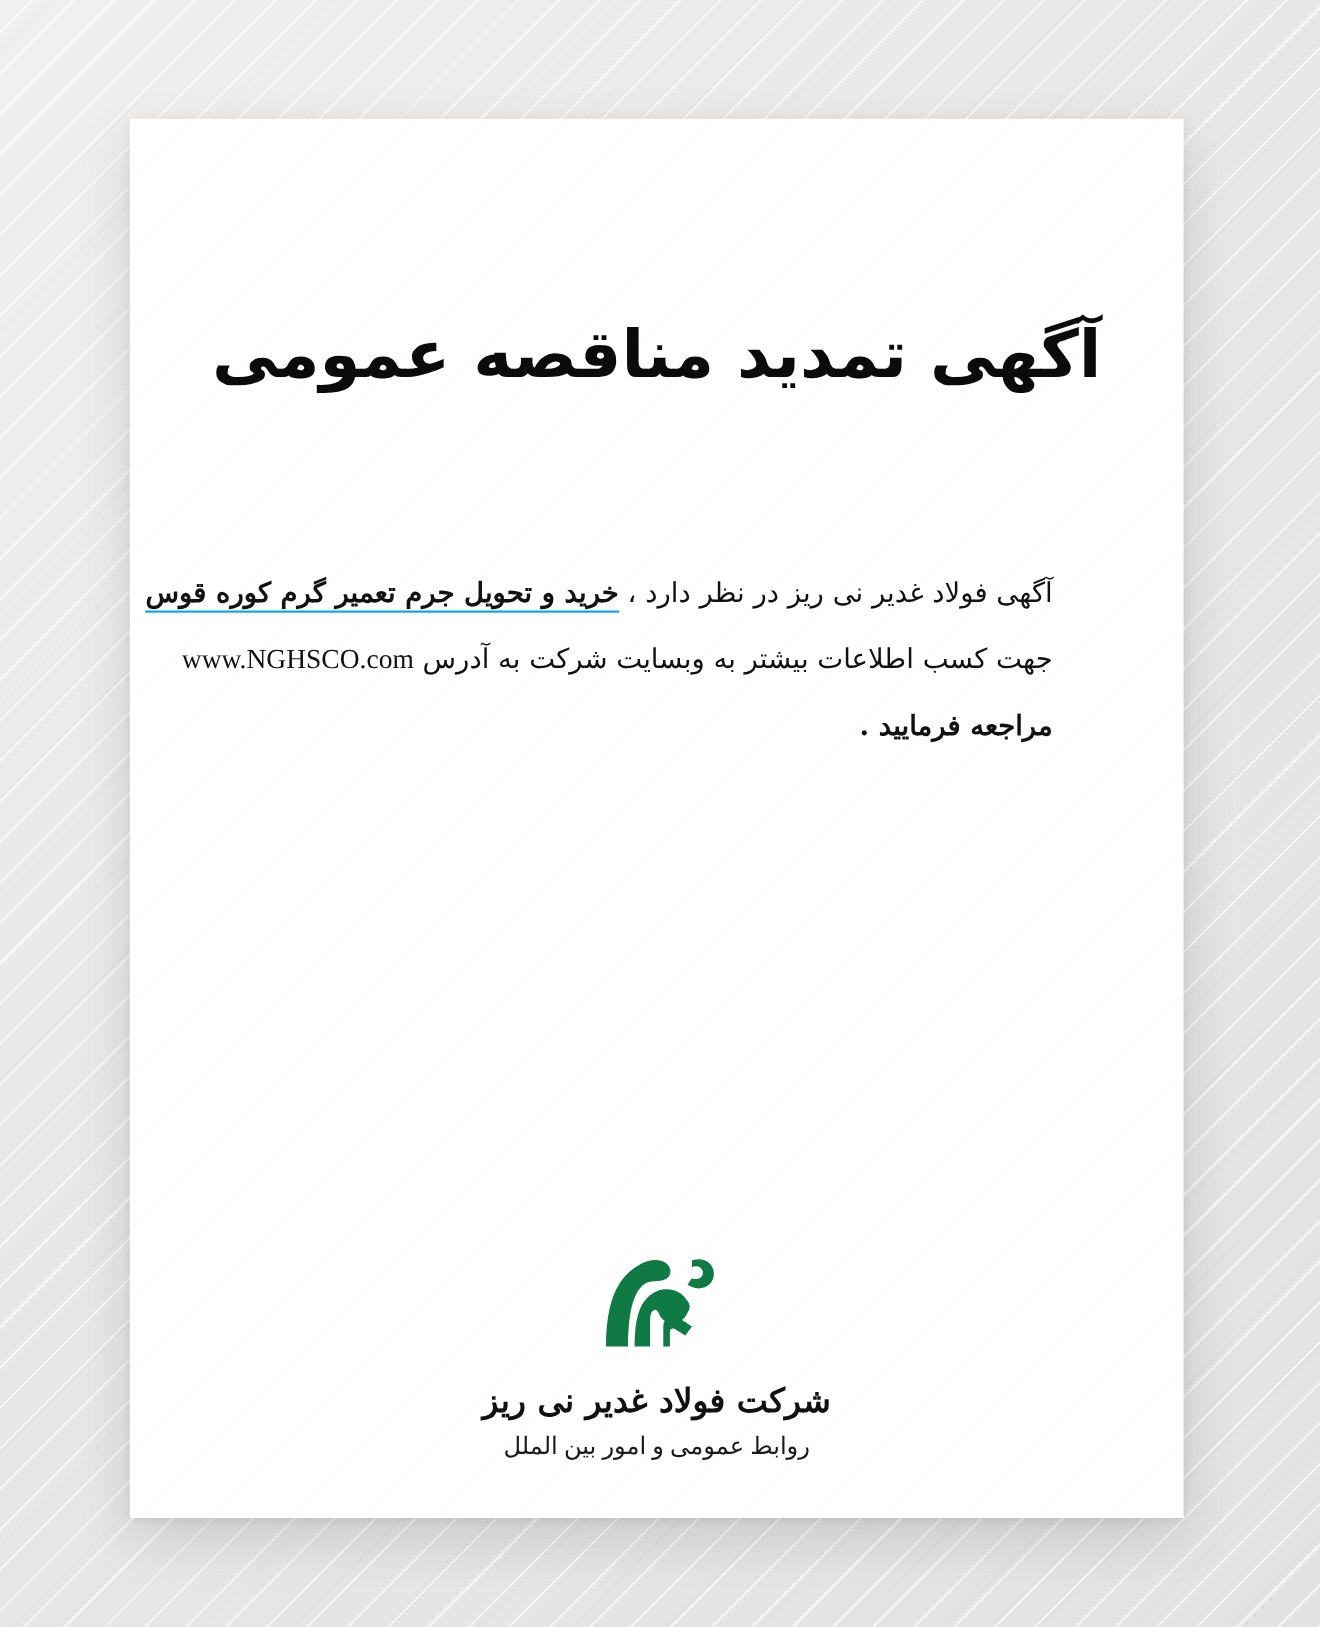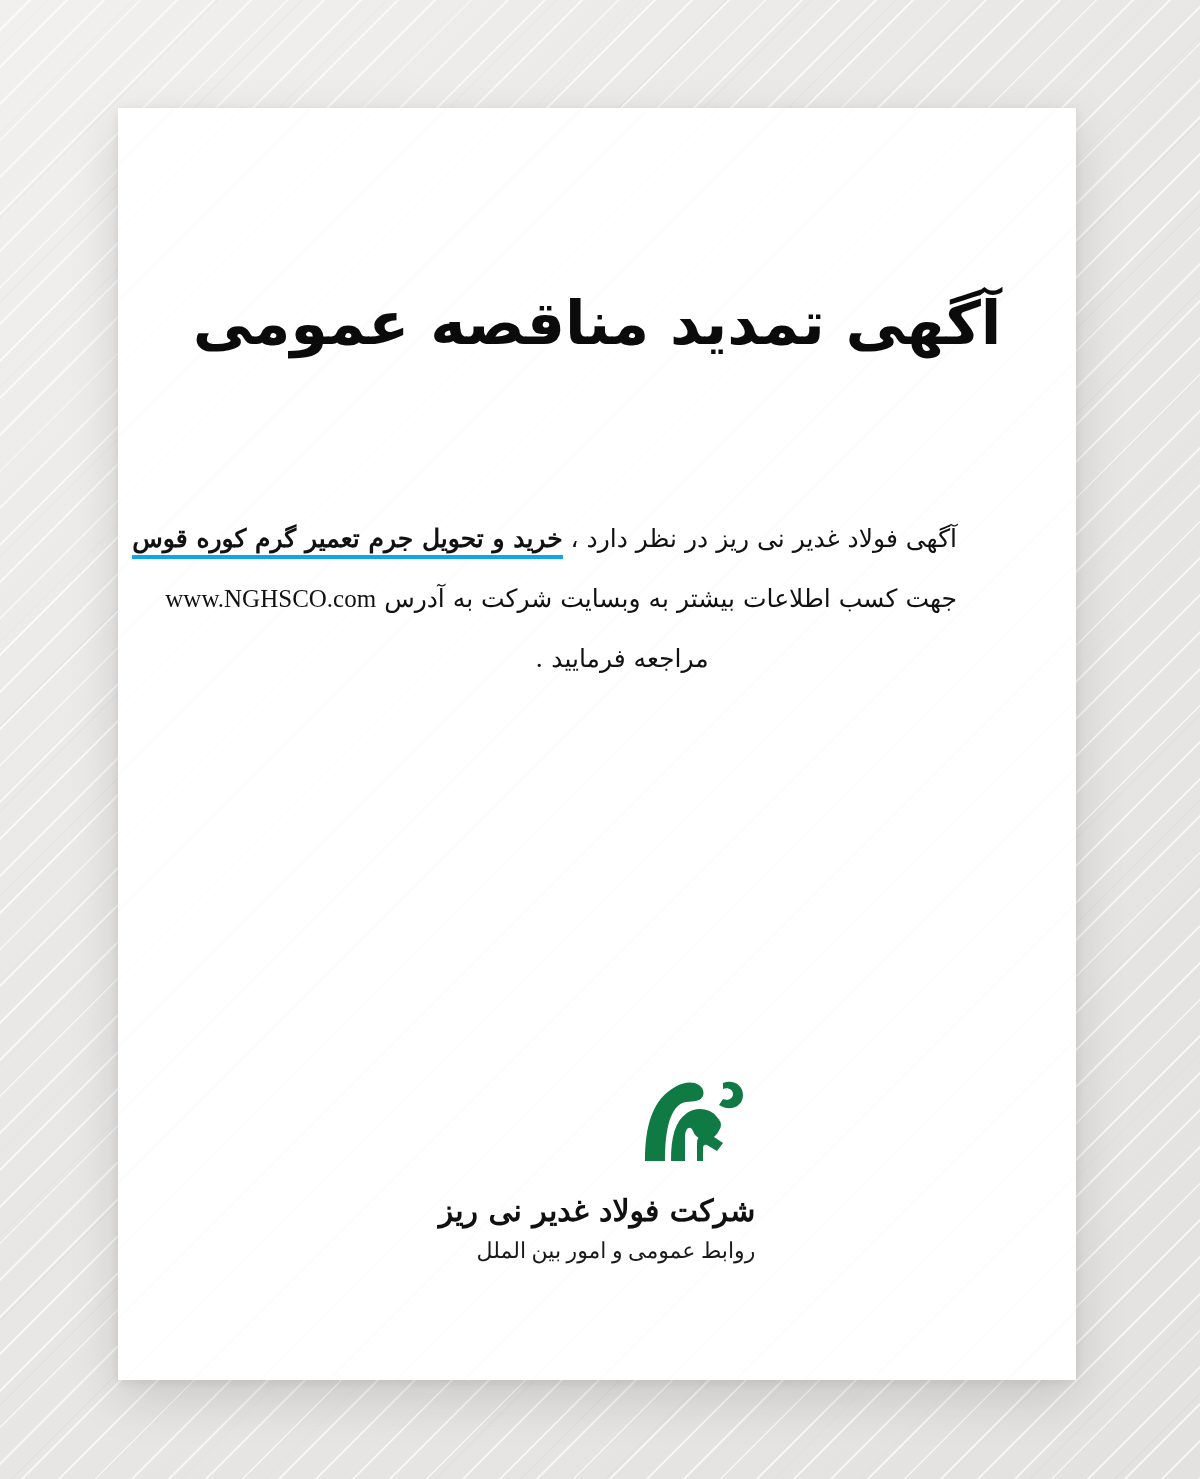--- a/index.html
+++ b/index.html
@@ -101,40 +101,40 @@
     font-size: 25px;
     line-height: 2.4;
   }
 
   .para-line {
     white-space: nowrap;
   }
 
   .subject {
     font-weight: 700;
-    border-bottom: 4px solid #0ea5e9;
+    border-bottom: 2px solid #0ea5e9;
     padding-bottom: 2px;
   }
 
   .line-2 { text-align: right; }
   .line-3 { }
-  .line-4 { text-align: center; padding-left: 50px; }
+  .line-4 { text-align: right; padding-left: 50px; font-weight: bold; }
 
   .url {
     font-family: "Liberation Serif", serif;
     direction: ltr;
     unicode-bidi: embed;
   }
 
   .footer {
     margin-top: auto;
-    margin-bottom: 116px;
+    margin-bottom: 52px;
     display: flex;
     flex-direction: column;
-    align-items: flex-start;
+    align-items: center;
   }
 
   .logo-mark {
     width: 128px;
     height: 112px;
     display: block;
   }
 
   .company-name {
     margin-top: 16px;

